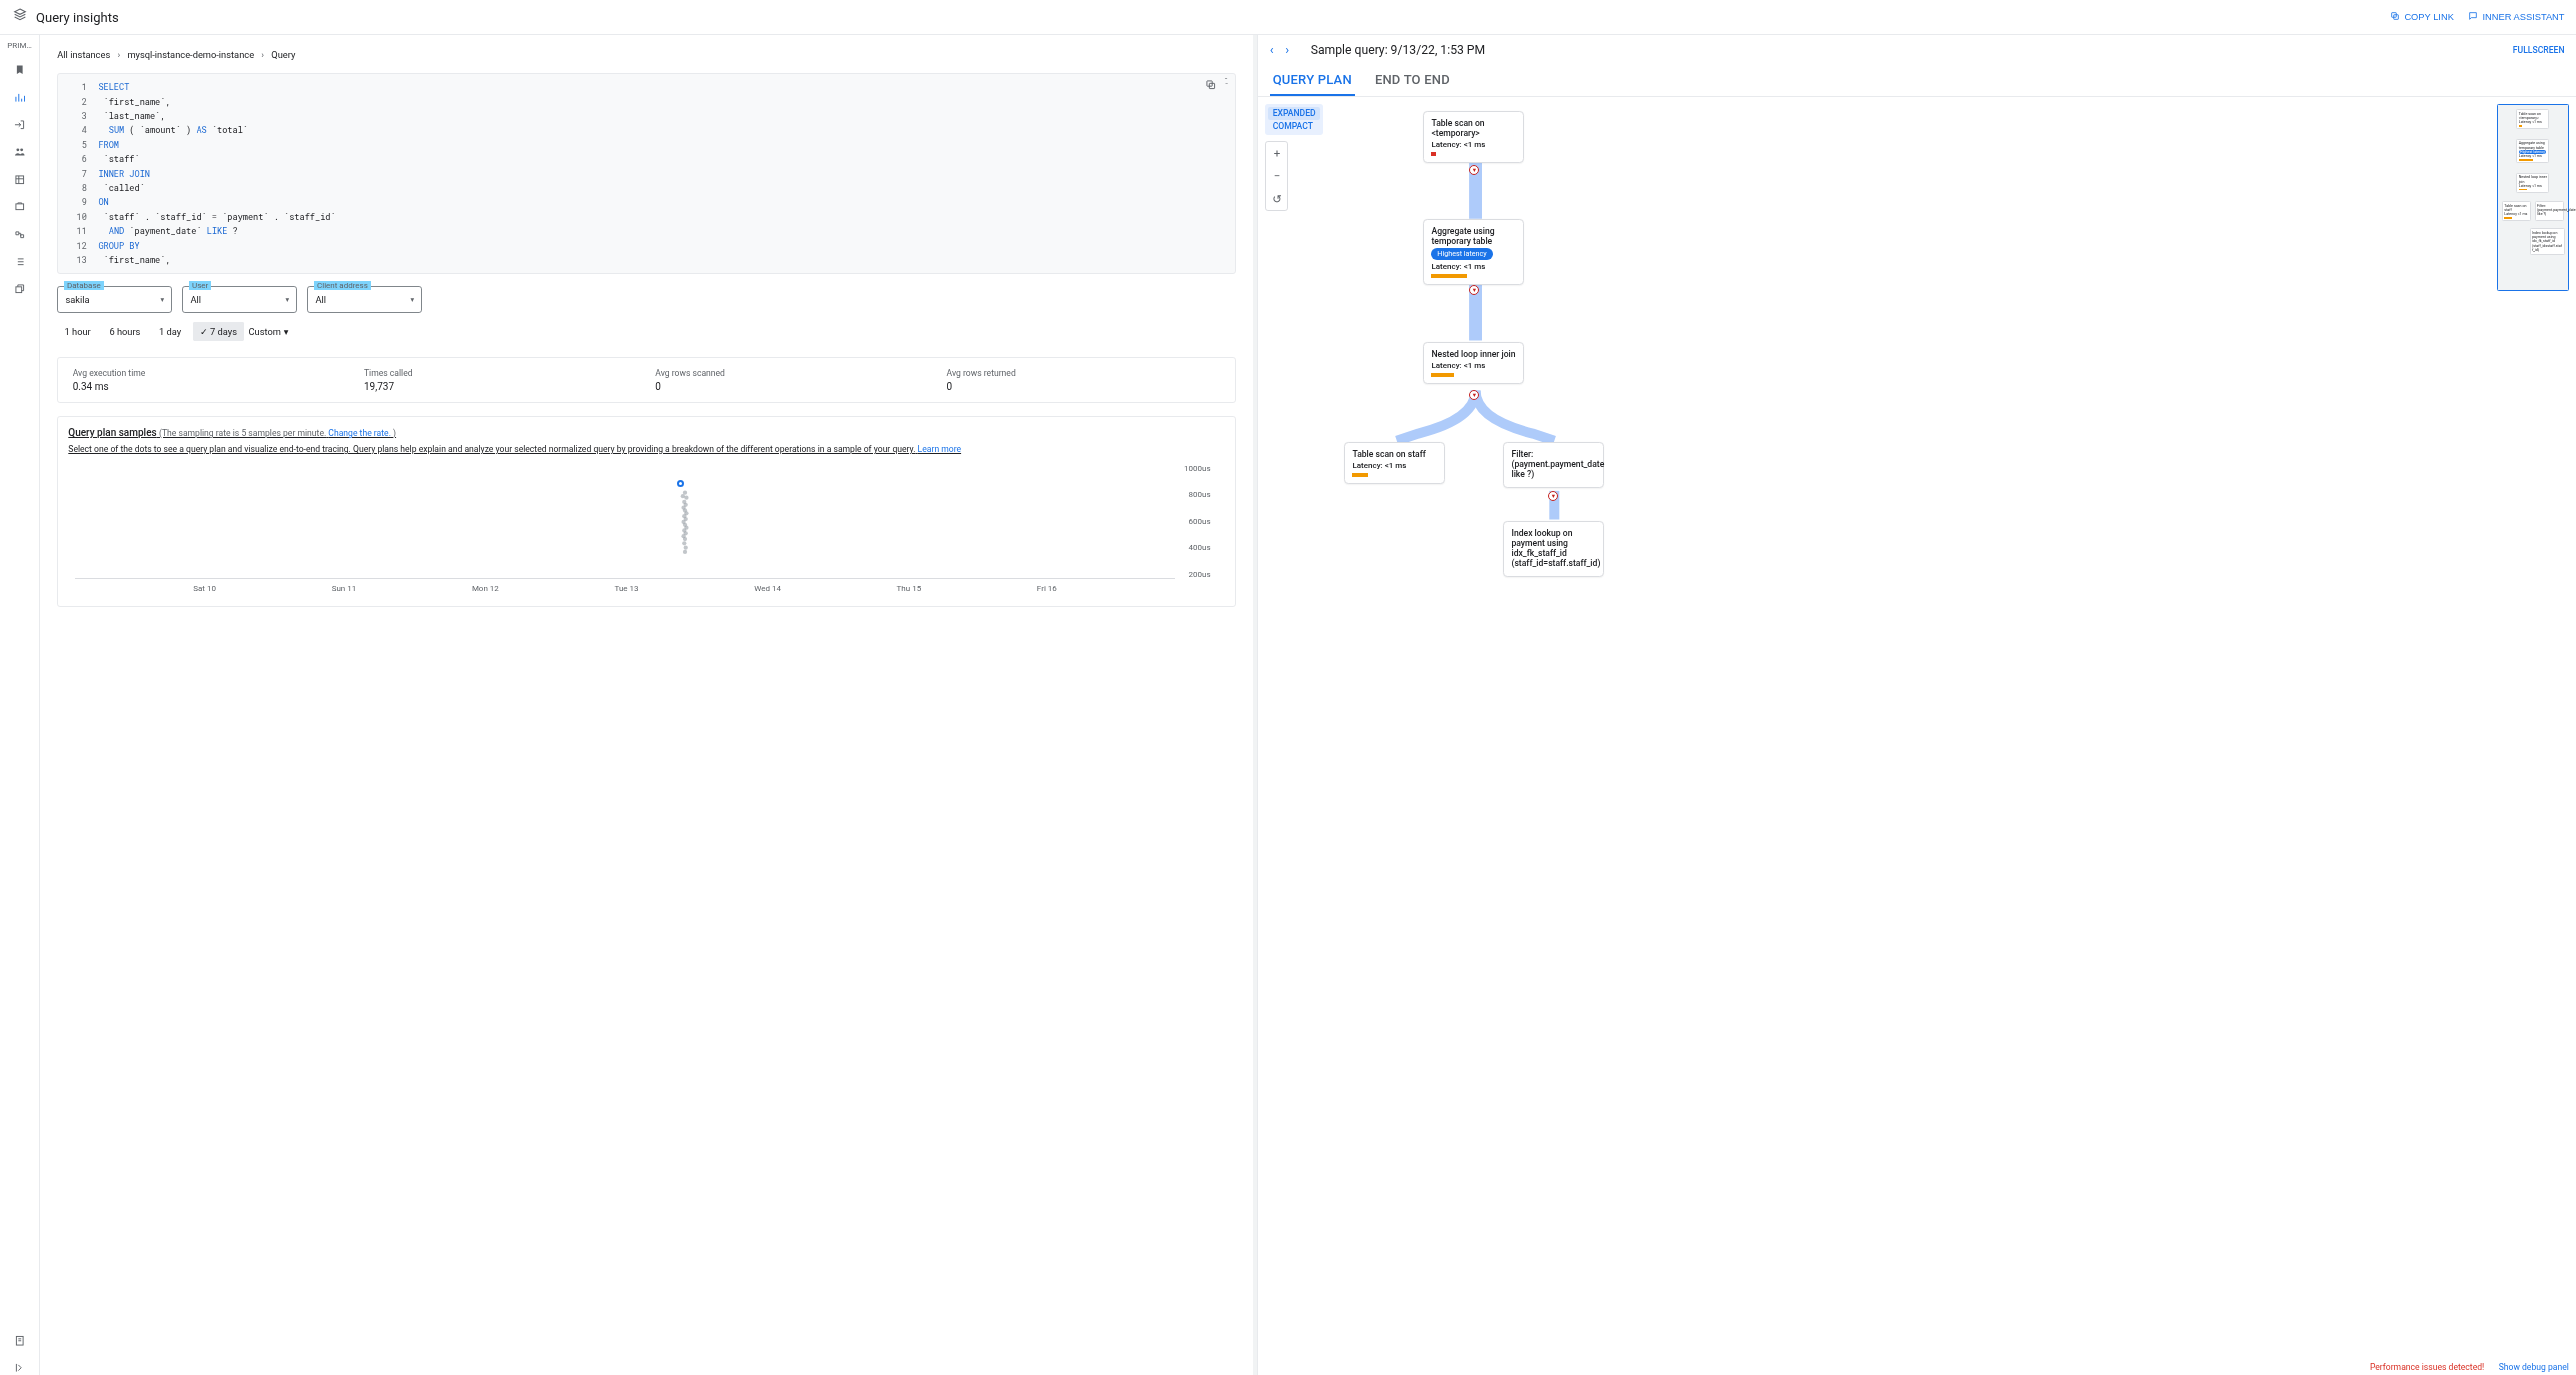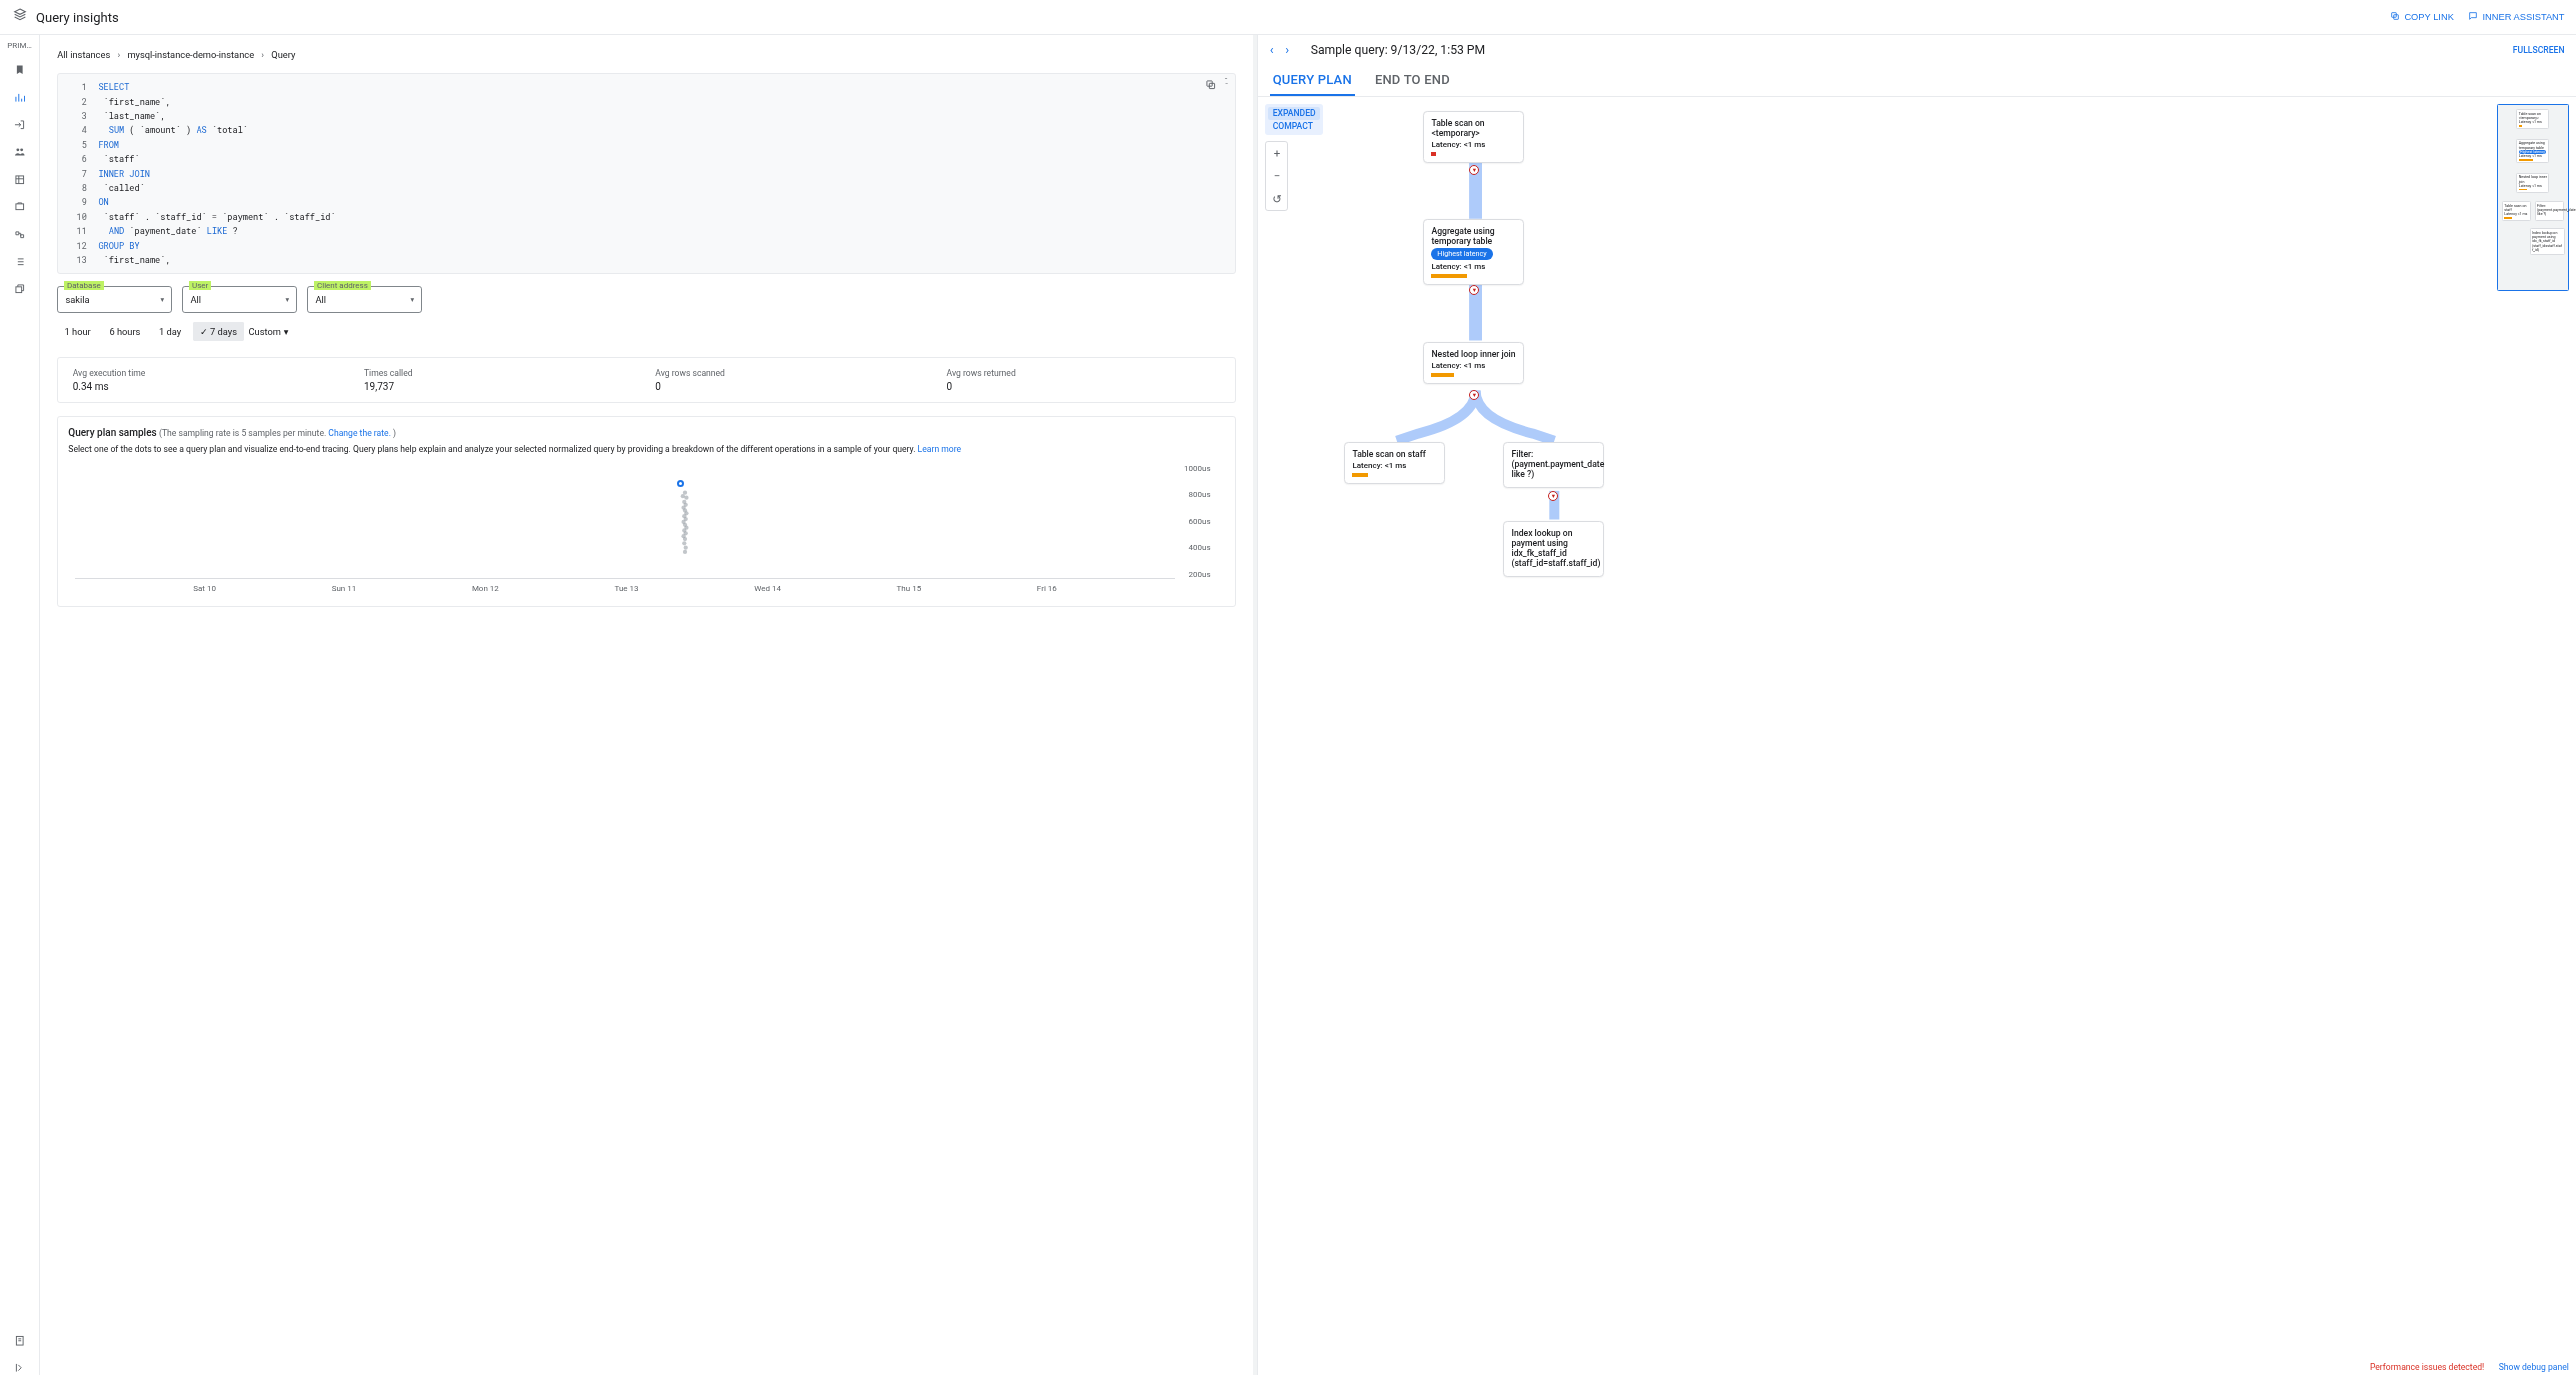--- a/index.html
+++ b/index.html
@@ -23,32 +23,32 @@
 .breadcrumb .chev { color: #5f6368; }
 .section-h { font-size: 10.8px; font-weight: 500; margin-bottom: 5.8px; }
 .section-sub { font-size: 8.6px; color: #5f6368; }
 .section-sub a { color: #1a73e8; text-decoration: underline; cursor: pointer; }
 .codebox { position: relative; background: #f8f9fa; border: 0.7px solid #e8eaed; border-radius: 2.9px; padding: 5.8px 5.8px 5.8px 8.6px; font-family: "Roboto Mono", monospace; font-size: 8.6px; line-height: 14.4px; margin: 7.2px 0 11.5px; }
 .codebox .toolbar { position: absolute; right: 5.8px; top: 4.3px; display: flex; gap: 7.2px; color: #5f6368; }
 .codebox .ln { display: inline-block; width: 20px; color: #5f6368; text-align: right; margin-right: 11.5px; }
 .kw { color: #1967d2; }
 .filters { display: flex; gap: 10px; margin-bottom: 8.6px; }
 .filter { position: relative; border: 0.7px solid #80868b; border-radius: 2.9px; padding: 7.2px 21.6px 7.2px 7.2px; min-width: 115px; font-size: 9.3px; cursor: pointer; }
-.filter .flabel { position: absolute; top: -5.8px; left: 5.8px; background: #bef264; font-size: 8px; padding: 0 2.9px; color: #5f6368; }
+.filter .flabel { position: absolute; top: -5.8px; left: 5.8px; background: #7dd3fc; font-size: 8px; padding: 0 2.9px; color: #5f6368; }
 .filter::after { content: "▾"; position: absolute; right: 7.2px; top: 50%; transform: translateY(-50%); color: #5f6368; font-size: 7.2px; }
 .timebar { display: flex; align-items: center; gap: 4.3px; margin-bottom: 16px; font-size: 9.3px; }
 .timebar .chip { padding: 4.3px 7.2px; border-radius: 1.4px; cursor: pointer; }
 .timebar .chip.active { background: #e8eaed; }
 .timebar .chip.active::before { content: "✓ "; }
 .timebar .custom { display: flex; align-items: center; gap: 2.9px; cursor: pointer; }
 .stats { display: flex; border: 0.7px solid #e8eaed; border-radius: 2.9px; padding: 10px 5.8px; margin-bottom: 13px; }
 .stats .stat { flex: 1; padding: 0 8.6px; }
 .stats .slabel { font-size: 8.6px; color: #5f6368; margin-bottom: 2.9px; }
 .stats .sval { font-size: 10px; }
-.samples { border: 0.7px solid #e8eaed; border-radius: 2.9px; padding: 10px; }
+.samples { border: 0.7px solid #e8eaed; border-radius: 2.9px; padding: 10px; text-decoration: underline; }
 .samples .h { font-size: 10px; font-weight: 500; }
 .samples .hsub { font-size: 8.6px; color: #5f6368; }
 .samples .hsub a { color: #1a73e8; }
 .samples .desc { font-size: 8.6px; margin: 5.8px 0 10px; }
 .samples .desc a { color: #1a73e8; }
 .chart { position: relative; height: 129px; margin: 7.2px 14.4px 2.9px 7.2px; }
 .chart .yaxis { position: absolute; right: 0; top: 0; bottom: 14.4px; width: 36px; display: flex; flex-direction: column; justify-content: space-between; font-size: 8px; color: #5f6368; text-align: right; }
 .chart .xaxis { position: absolute; left: 0; right: 36px; bottom: 0; display: flex; justify-content: space-between; font-size: 8px; color: #5f6368; }
 .chart .plot { position: absolute; left: 0; right: 36px; top: 0; bottom: 14.4px; border-bottom: 0.7px solid #dadce0; }
 .chart .dots { position: absolute; left: 55%; top: 22%; width: 10px; height: 68px; }

